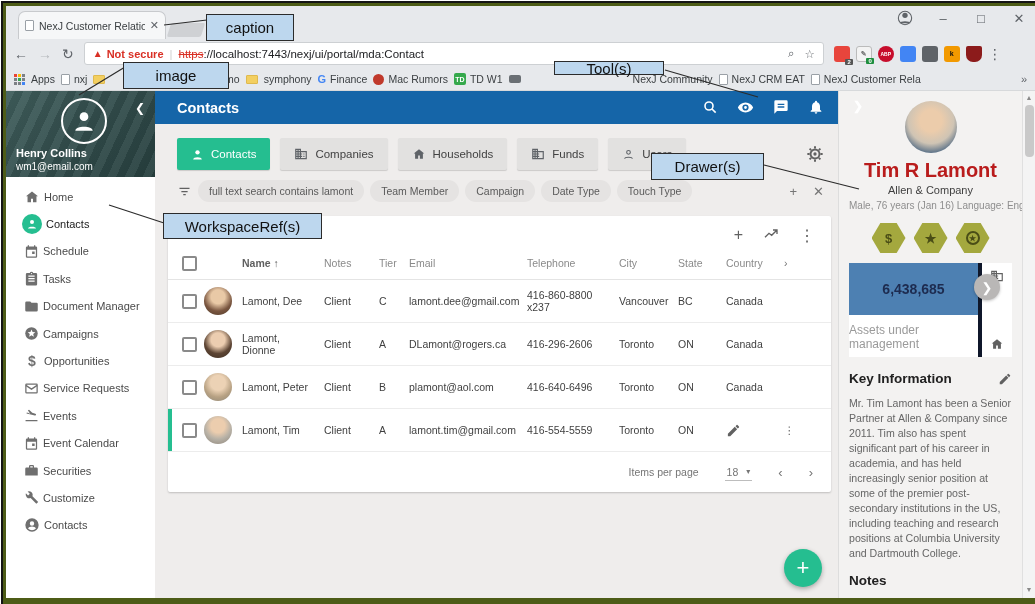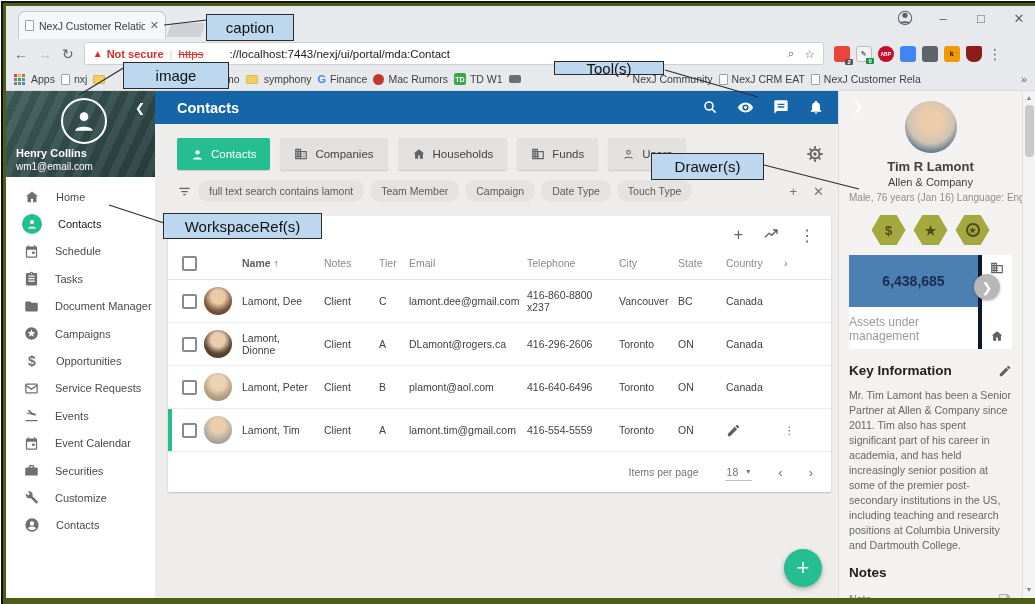--- a/index.html
+++ b/index.html
@@ -22,21 +22,21 @@
   .wc { font-size:13px; width:16px; text-align:center; }
   .navbar { position:relative; height:29px; display:flex; align-items:center; padding:0 8px; gap:10px; }
   .navic { color:#5f6368; font-size:14px; }
   .navic.dis { color:#b6b9bd; }
   .addr { flex:0 0 740px; height:23px; background:#fff; border:1px solid #cdd0d3; border-radius:3px;
           display:flex; align-items:center; padding:0 8px; gap:6px; font-size:11.5px; }
   .notsec { color:#d93025; font-weight:bold; font-size:11px; display:flex; gap:4px; align-items:center; }
   .warn-tri { color:#d93025; font-size:10px; }
   .addr-sep { color:#d0d0d0; }
   .https { color:#d93025; text-decoration:line-through; }
-  .url { color:#202124;margin-left:26px; }
+  .url { color:#202124; }
   .addr-right { margin-left:auto; display:flex; gap:10px; color:#5f6368; }
   .exts { display:flex; gap:6px; align-items:center; }
   .ext { width:16px; height:16px; border-radius:3px; position:relative; display:flex; align-items:center;
          justify-content:center; font-size:7px; color:#fff; font-weight:bold; }
   .ext .bdg { position:absolute; bottom:-3px; right:-3px; background:#1e8e3e; color:#fff; font-size:6px;
               padding:0 2px; border-radius:1px; }
   .ext1{background:#e8453c;} .ext1 .bdg{background:#555;}
   .ext2{background:#f3f3f3;border:1px solid #bbb;color:#777;}
   .ext3{background:#c70d2c;border-radius:8px;font-size:5px;}
   .ext4{background:#4285f4;} .ext5{background:#5f6368;} .ext6{background:#f29900;color:#111;}
@@ -63,21 +63,21 @@
   .sb-head { height:86px; position:relative; color:#fff; padding:8px 10px;
              background:linear-gradient(135deg,#41605e 0%,#35504f 45%,#27403f 100%); }
   .sb-head::after { content:""; position:absolute; inset:0;
       background:repeating-linear-gradient(115deg, rgba(255,255,255,.05) 0 8px, rgba(0,0,0,.08) 8px 16px); }
   .sb-av { position:absolute; left:55px; top:7px; width:46px; height:46px; border:2px solid #fff;
            border-radius:50%; display:flex; align-items:center; justify-content:center; z-index:2; }
   .sb-collapse { position:absolute; right:10px; top:10px; color:#fff; font-size:12px; z-index:2; }
   .sb-name { position:absolute; left:10px; top:56px; font-size:11px; font-weight:bold; z-index:2; }
   .sb-mail { position:absolute; left:10px; top:70px; font-size:10px; z-index:2; }
   .sb-nav { flex:1; padding-top:6px; }
-  .sb-item { height:27.4px; display:flex; align-items:center; gap:16px; padding:0 0 0 18px;
+  .sb-item { height:27.4px; display:flex; align-items:center; gap:4px; padding:0 0 0 18px;
              font-size:11px; color:#4a4a4a; cursor:pointer; }
   .sb-item svg, .sb-item .dol { color:#6f6f6f; }
   .dol { font-size:14px; font-weight:bold; width:16px; text-align:center; }
   .sb-active-ic { width:20px; height:20px; border-radius:50%; background:#25be90; display:flex;
                   align-items:center; justify-content:center; margin-left:-2px; }
   .main { flex:1; background:#efedec; position:relative; display:flex; flex-direction:column; }
   .mhead { height:33px; background:#1565a8; display:flex; align-items:center; padding:0 14px 0 22px; }
   .mtitle { color:#fff; font-size:14.5px; font-weight:bold; }
   .mh-icons { margin-left:auto; display:flex; gap:19px; color:#fff; }
   .tabsrow { display:flex; gap:10px; padding:14px 14px 8px 22px; align-items:center; }
@@ -113,21 +113,21 @@
   .pgn .sz { border-bottom:1px solid #bdbdbd; padding:2px 2px; display:flex; gap:8px; align-items:center; }
   .fab { position:absolute; right:16px; bottom:11px; width:38px; height:38px; border-radius:50%;
          background:#25be90; color:#fff; font-size:22px; display:flex; align-items:center;
          justify-content:center; box-shadow:0 2px 5px rgba(0,0,0,.3); cursor:pointer; }
 
   
   .drawer { width:184px; background:#f3f2f1; border-left:1px solid #ddd; position:relative;
             padding:6px 10px 0; font-size:10.5px; color:#555; overflow:hidden; }
   .dr-chev { color:#fff; font-size:12px; font-weight:bold; position:absolute; left:14px; top:8px; }
   .dr-photo { margin:4px auto 6px; }
-  .dr-name { text-align:center; font-size:13px; font-weight:bold; color:#404040; }
+  .dr-name { text-align:center; font-size:20px; font-weight:bold; color:#b91c1c; }
   .dr-co { text-align:center; font-size:11px; color:#3f3f3f; margin-top:2px; }
   .dr-demo { text-align:center; font-size:10px; color:#8e8e8e; margin-top:4px; white-space:nowrap; }
   .badges { display:flex; justify-content:center; gap:8px; margin:12px 0 10px; }
   .hex { width:34px; height:30px; background:#a4a83e; clip-path:polygon(26% 0,74% 0,100% 50%,74% 100%,26% 100%,0 50%);
          display:flex; align-items:center; justify-content:center; color:#4a4d16; font-weight:bold; font-size:13px; }
   .ring { width:14px; height:14px; border:2px solid #4a4d16; border-radius:50%; display:flex;
           align-items:center; justify-content:center; font-size:8px; }
   .aumrow { display:flex; }
   .aumcard { flex:1; background:#fff; padding:0 0 6px; border-right:4px solid #0f172a; }
   .aumbox { height:52px; background:#4d80b2; display:flex; align-items:center; justify-content:center; }

